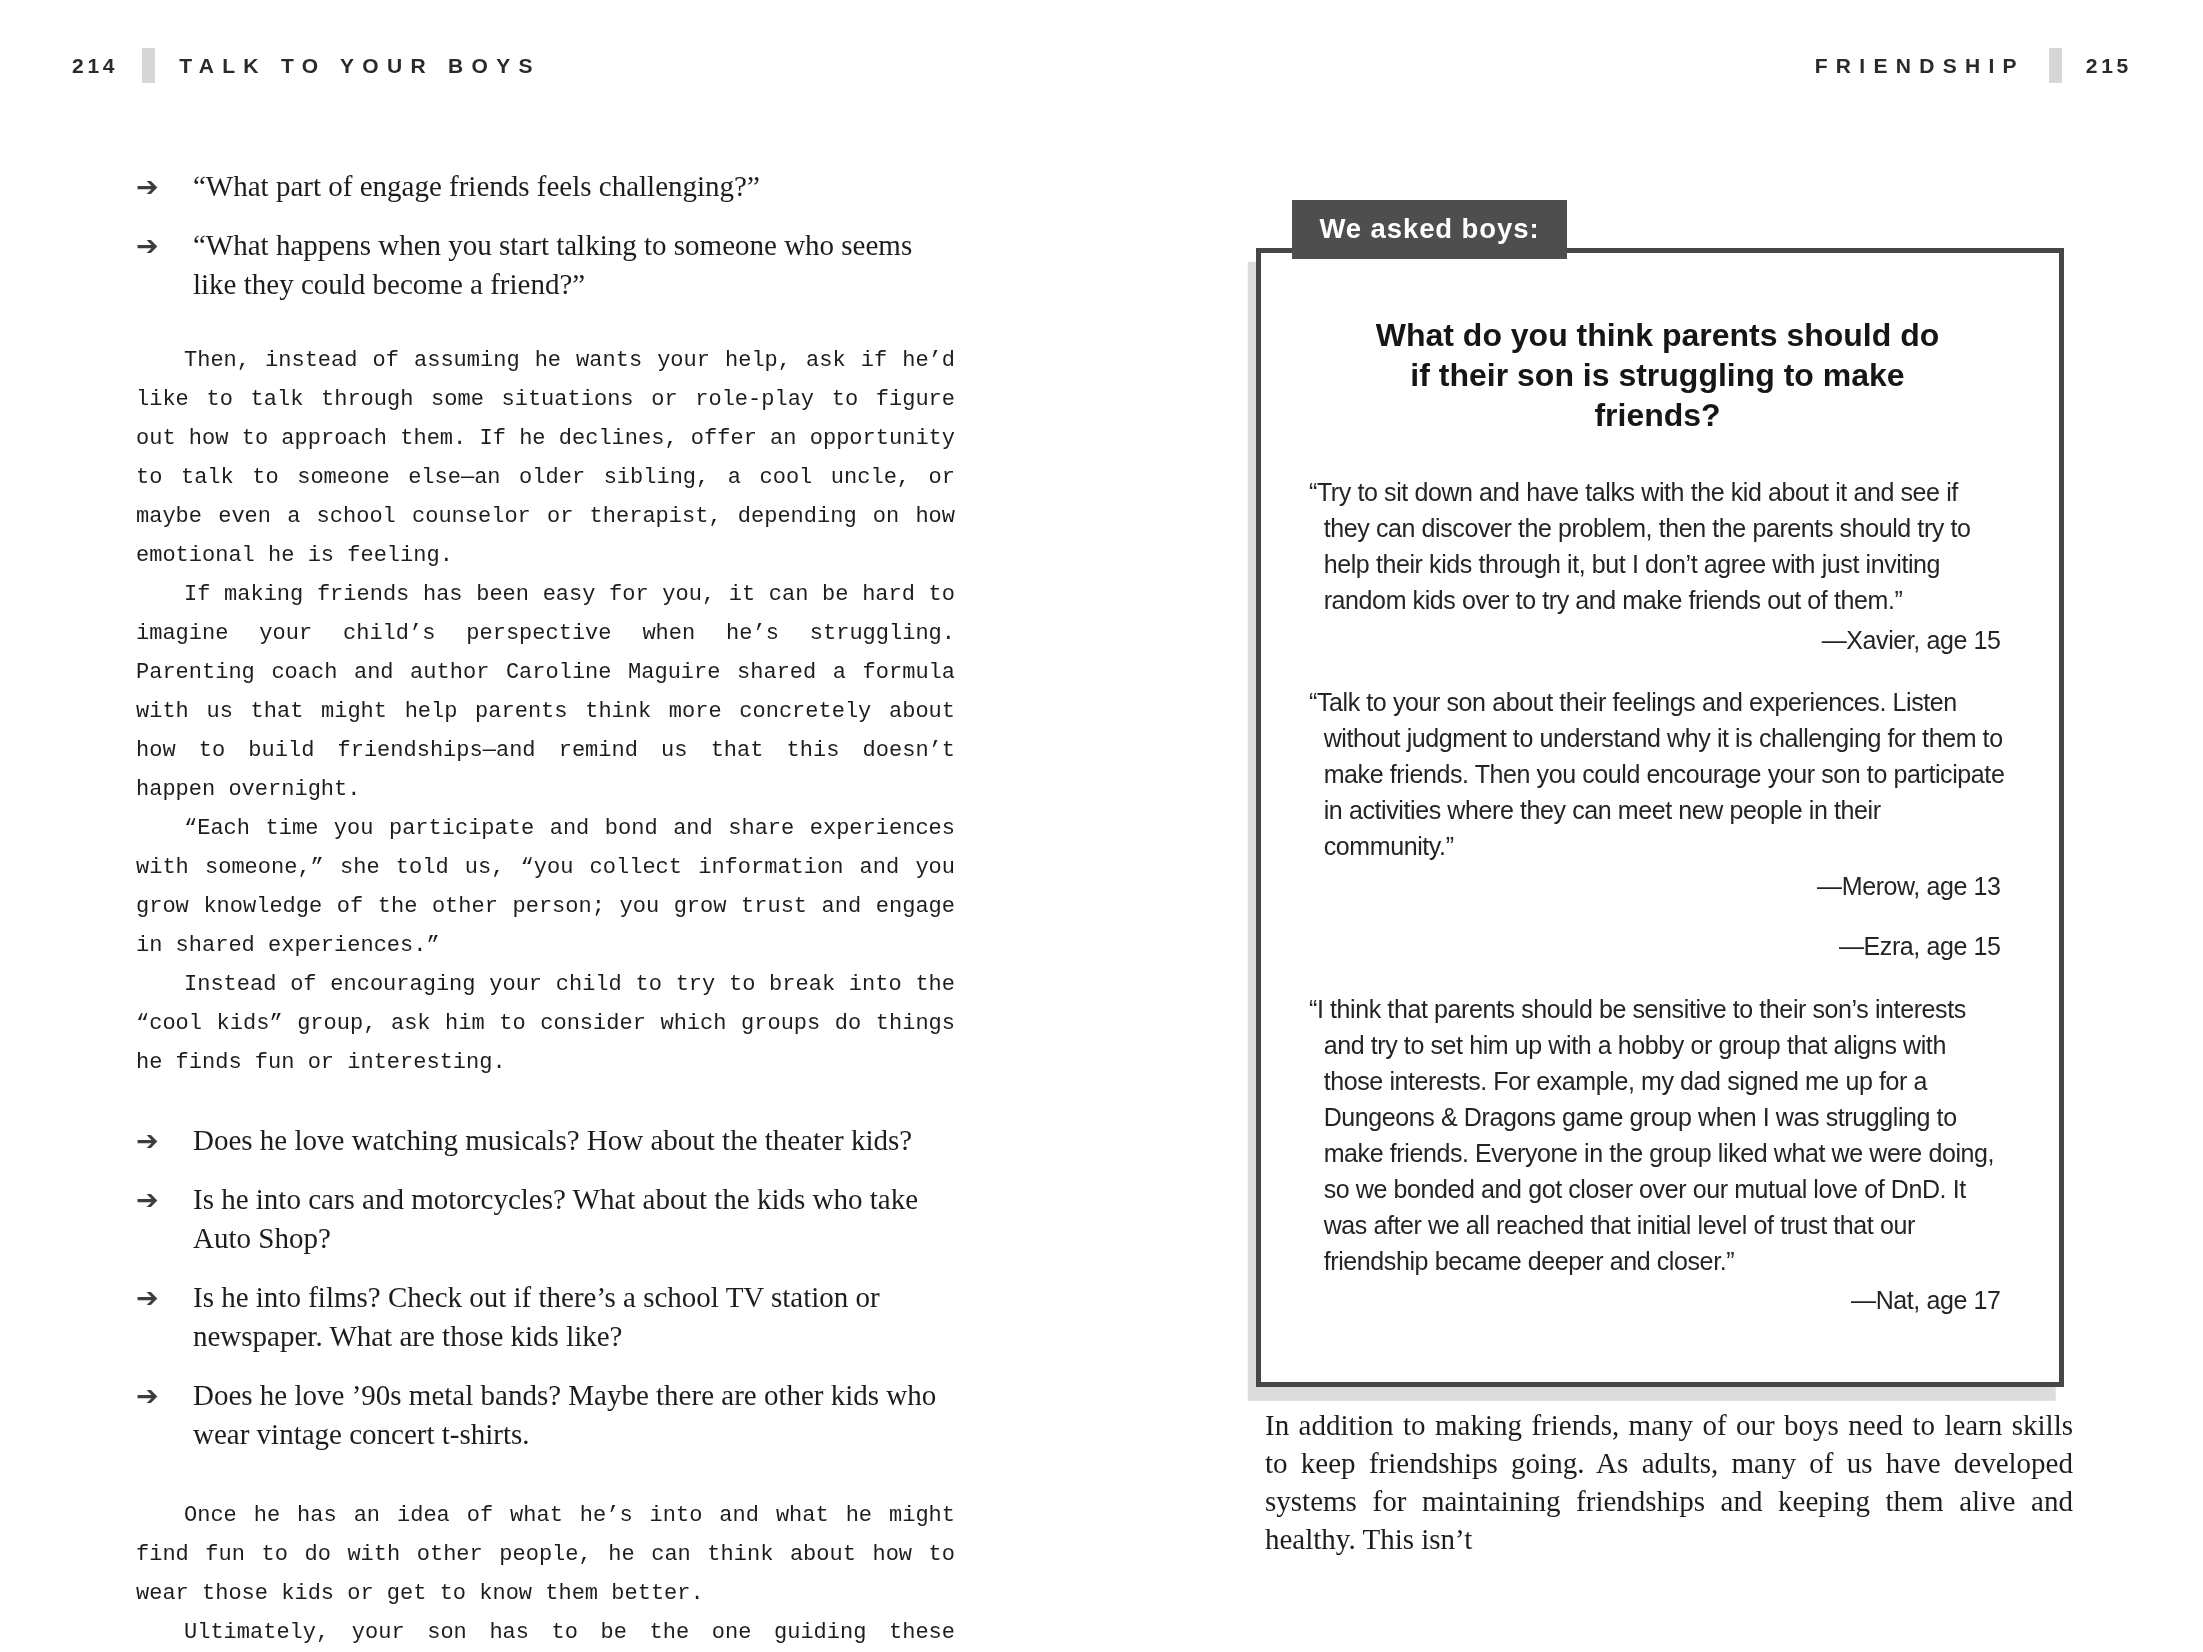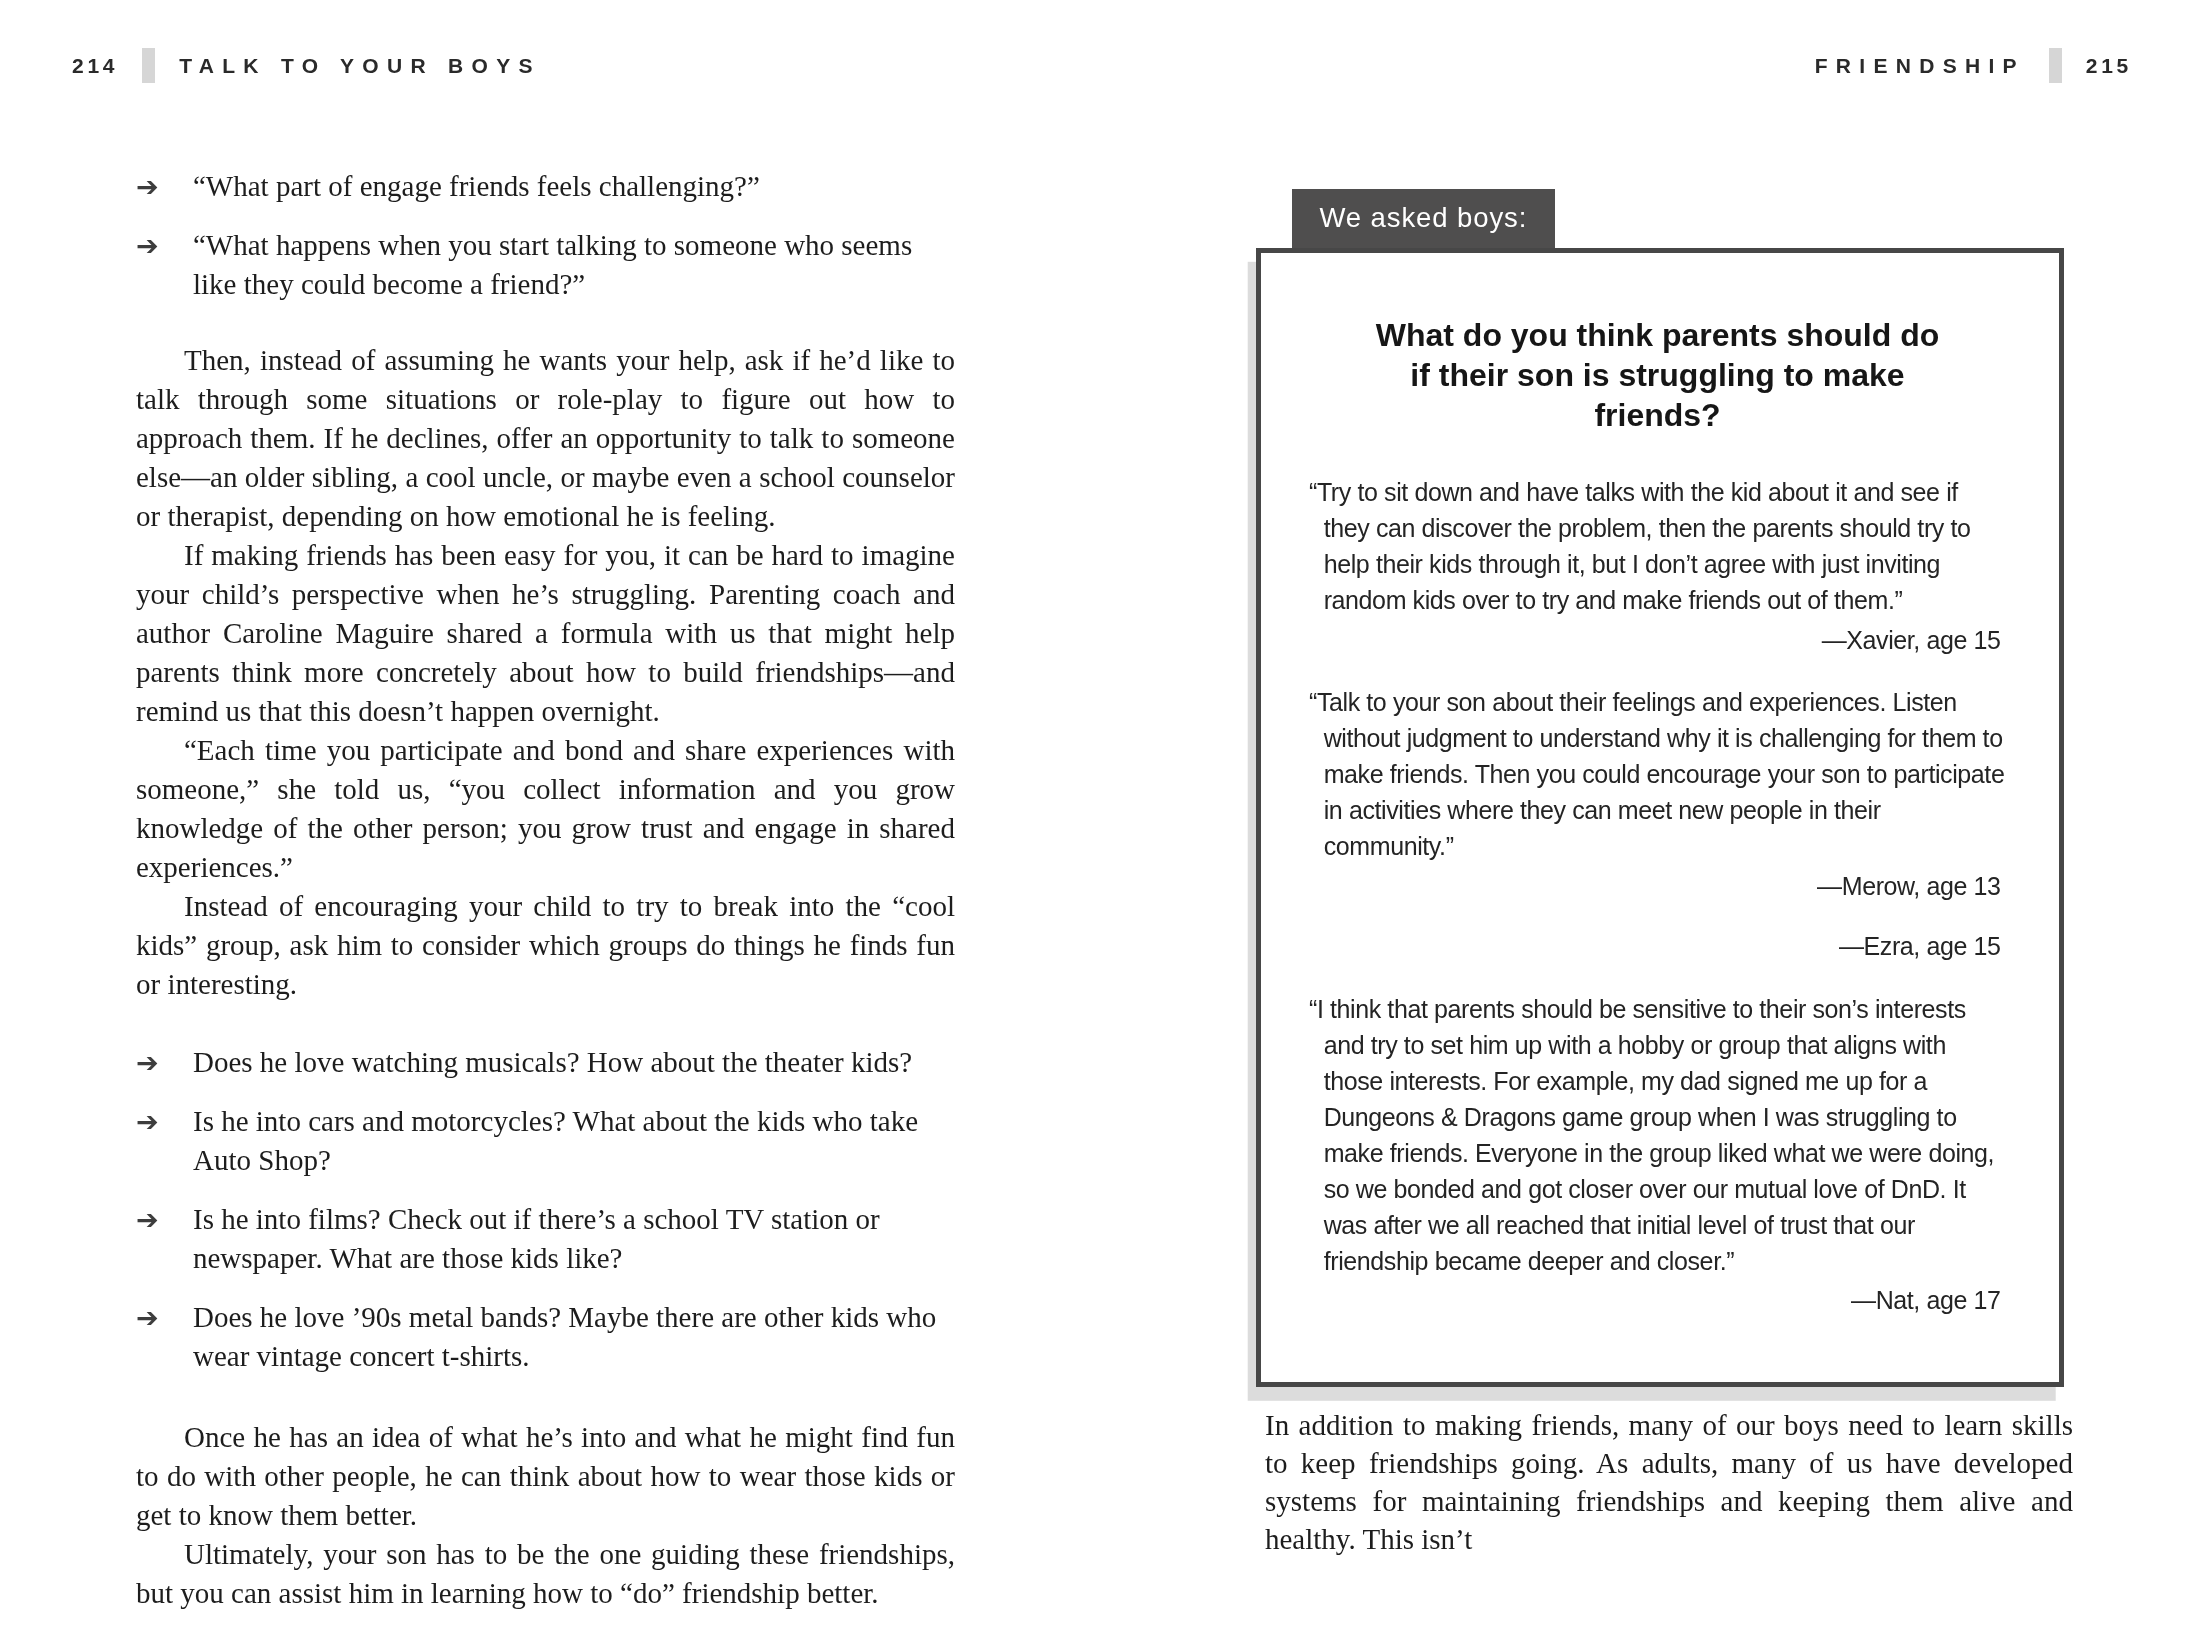--- a/index.html
+++ b/index.html
@@ -27,46 +27,47 @@
     margin:0 24px;flex:none;
   }
   .running-head.left{left:72px;}
   .running-head.right{right:72px;}
 
   
   .left-col{
     position:absolute;left:136px;top:167px;width:819px;
   }
   .body-par{
-    font-size:29px;line-height:39px;
+    font-size:22px;line-height:39px;
     text-align:justify;margin:0;
     text-indent:48px;
+    font-family:Liberation Mono, monospace;
   }
   .bullet-group{margin:0 0 37px 0;}
   .bullet-group.mid{margin:39px 0 42px 0;}
   .bullet-item{
     display:flex;align-items:flex-start;
     margin:0 0 20px 0;
   }
   .bullet-item:last-child{margin-bottom:0;}
   .bullet-arrow{
     flex:none;width:57px;
     font-family:"DejaVu Sans", sans-serif;
     font-size:27px;line-height:39px;color:#3d3d3d;
   }
   .bullet-text{
     font-size:29px;line-height:39px;
   }
 
   
   .callout-tab{
-    position:absolute;left:1292px;top:189px;
+    position:absolute;left:1292px;top:200px;
     background:#4f4e4e;color:#ffffff;
     font-family:"Liberation Sans", sans-serif;
-    font-weight:400;font-size:27.5px;
+    font-weight:700;font-size:27.5px;
     letter-spacing:0.9px;
     padding:13px 27.5px 13.8px 27.5px;
     z-index:2;
   }
   .callout-box{
     position:absolute;left:1256px;top:248px;
     width:808px;min-height:1029px;
     box-sizing:border-box;
     background:#ffffff;
     border:5.5px solid #474747;

